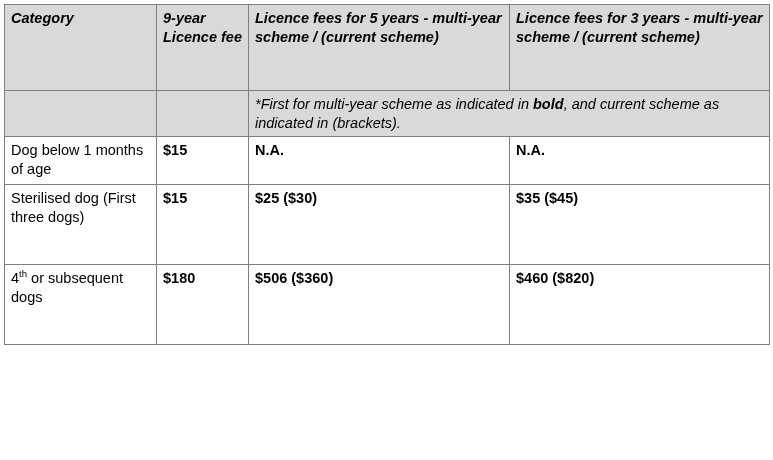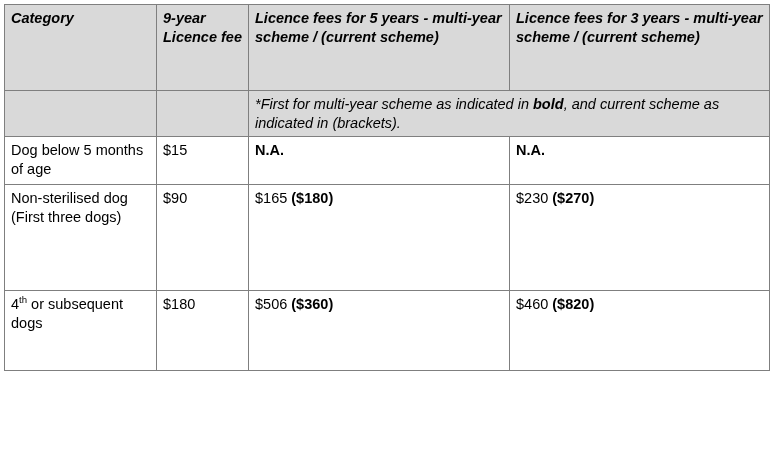--- a/index.html
+++ b/index.html
@@ -47,21 +47,21 @@
   }
   .note-cell b { }
   .hdr-row-1 td { height: 86px; font-style: italic; }
   .note-row td { height: 44px; }
 
   .row-dogbelow td { height: 48px; }
   .row-sterilised td { height: 80px; }
   .row-nonster td { height: 106px; }
   .row-fourth td { height: 80px; }
 
-  .bold { font-weight: normal; }
+  .bold { font-weight: bold; }
   .plain { font-weight: bold; }
   sup {
     font-size: 0.66em;
     vertical-align: super;
     line-height: 0;
   }
 </style>
 </head>
 <body>
 
@@ -80,33 +80,33 @@
         <td class="hdr-cell">Licence fees for 5 years - multi-year scheme / (current scheme)</td>
         <td class="hdr-cell">Licence fees for 3 years - multi-year scheme / (current scheme)</td>
       </tr>
       <tr class="note-row">
         <td class="hdr-cell"></td>
         <td class="hdr-cell"></td>
         <td class="note-cell" colspan="2"><span>*First for multi-year scheme as indicated in </span><b>bold</b><span>, and current scheme as indicated in (brackets).</span></td>
       </tr>
 
       <tr class="row-dogbelow">
-        <td>Dog below 5 months of age</td>
+        <td>Dog below 1 months of age</td>
         <td class="bold">$15</td>
         <td><span class="plain">N.A.</span><span class="plain"></span></td>
         <td><span class="plain">N.A.</span><span class="plain"></span></td>
       </tr>
 
+      <tr class="row-sterilised">
+        <td>Sterilised dog (First three dogs)</td>
+        <td class="bold">$15</td>
+        <td><span class="bold">$25</span><span class="plain"> ($30)</span></td>
+        <td><span class="bold">$35</span><span class="plain"> ($45)</span></td>
+      </tr>
 
-      <tr class="row-nonster">
-        <td>Non-sterilised dog (First three dogs)</td>
-        <td class="bold">$90</td>
-        <td><span class="bold">$165</span><span class="plain"> ($180)</span></td>
-        <td><span class="bold">$230</span><span class="plain"> ($270)</span></td>
-      </tr>
 
       <tr class="row-fourth">
         <td><span>4</span><sup>th</sup><span> or subsequent dogs</span></td>
         <td class="bold">$180</td>
         <td><span class="bold">$506</span><span class="plain"> ($360)</span></td>
         <td><span class="bold">$460</span><span class="plain"> ($820)</span></td>
       </tr>
     </tbody>
   </table>
 </div>

